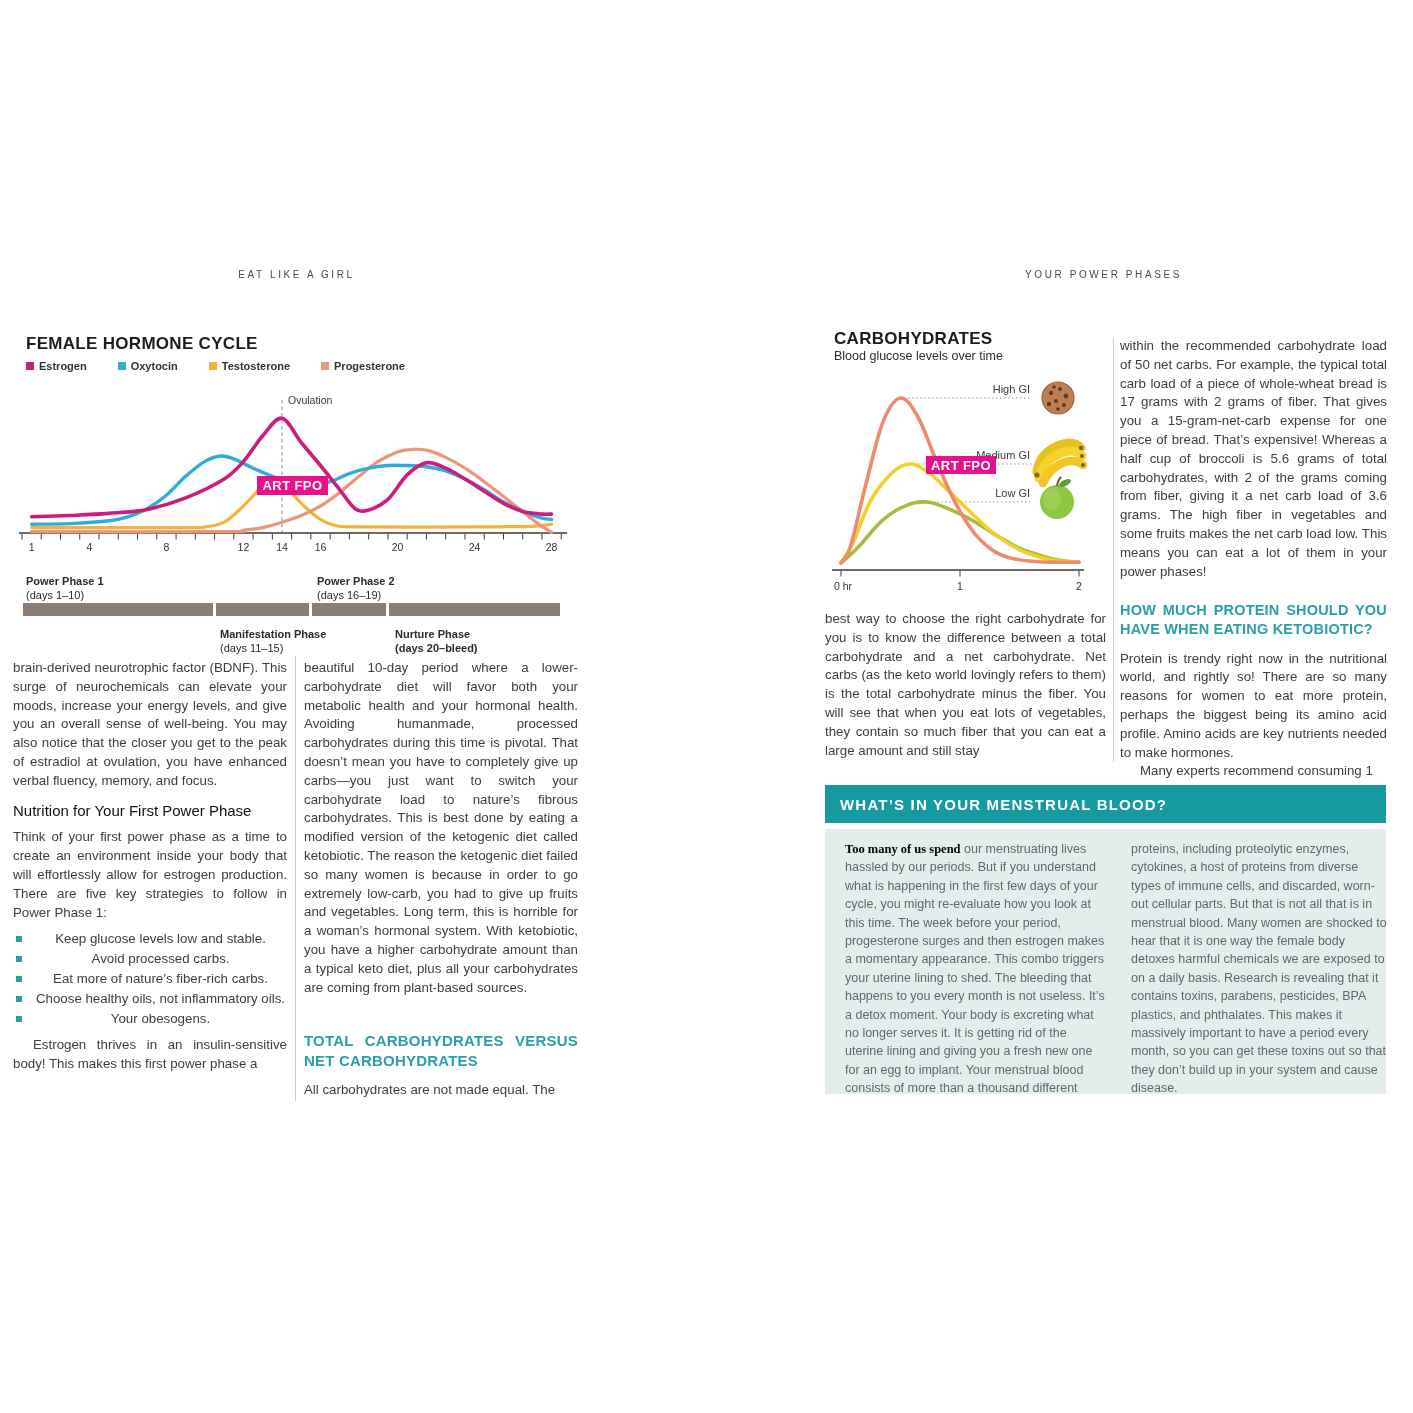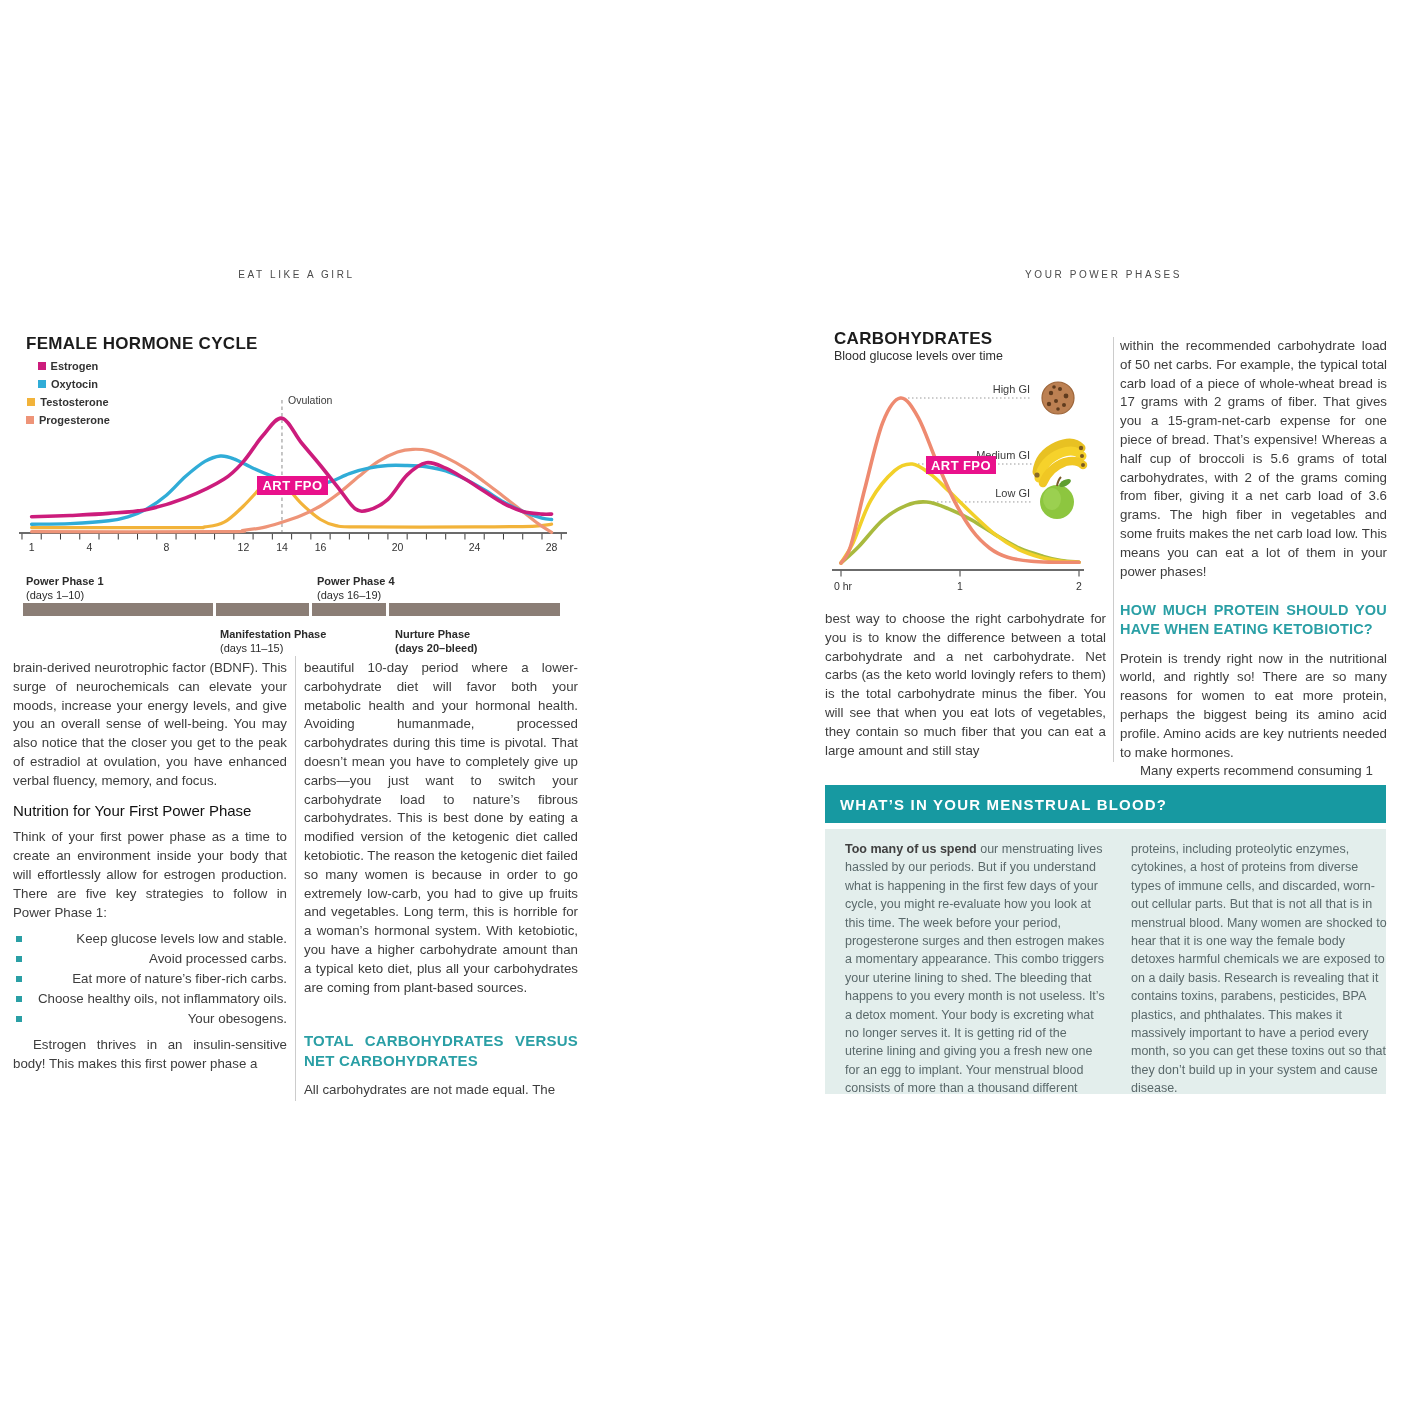--- a/index.html
+++ b/index.html
@@ -3,45 +3,45 @@
 <meta charset="utf-8">
 <style>
   html,body{margin:0;padding:0;background:#fff;}
   body{font-family:"Liberation Sans",sans-serif;}
   #canvas{position:relative;width:1413px;height:1103px;background:#ffffff;overflow:hidden;}
   .abs{position:absolute;}
   .center{text-align:center;}
   .running-head{font-size:10px;letter-spacing:2.6px;color:#4a4a4a;font-weight:500;}
   .fig-title{font-size:17px;font-weight:bold;color:#1c1c1c;letter-spacing:.3px;}
   .fig-sub{font-size:12.5px;color:#2e2e2e;}
-  .legend{display:flex;gap:6px;align-items:center;flex-direction:column;}
+  .legend{display:flex;gap:31px;align-items:center;}
   .legend-item{display:flex;align-items:center;font-size:11px;font-weight:bold;color:#333;}
   .legend-item .sw{width:8px;height:8px;margin-right:5px;display:inline-block;}
   .artfpo{background:#e9118b;color:#fff;font-weight:bold;font-size:13px;letter-spacing:.4px;display:flex;align-items:center;justify-content:center;}
   .ovu-label{font-size:10.5px;color:#3a3a3a;}
   .phase-label{font-size:11px;color:#2b2b2b;line-height:1.25;}
   .phase-label b{display:block;}
   .phase-seg{position:absolute;top:0;height:13px;background:#8b7e76;}
   .bodytext{font-size:13.3px;line-height:18.8px;color:#3d3d3d;text-align:justify;}
   .bodytext p{margin:0 0 8px 0;}
   .bodytext p:last-child{margin-bottom:0;}
   .subhead{font-size:15px;color:#111;font-weight:normal;margin:11px 0 8px 0;}
   .teal-head{color:#2a9fa5;font-weight:bold;font-size:15px;line-height:1.32;letter-spacing:.2px;margin:34px 0 10px 0;}
   .teal-head.small{font-size:14.5px;margin:20px 0 10px 0;}
   ul.bullets{list-style:none;padding:0;margin:2px 0 8px 0;}
-  ul.bullets li{position:relative;padding-left:21px;margin-bottom:1px;text-align:right;}
+  ul.bullets li{position:relative;padding-left:21px;margin-bottom:1px;text-align:center;}
   ul.bullets li::before{content:"";position:absolute;left:3px;top:6px;width:6px;height:6px;background:#2a9fa5;}
   .indent{text-indent:20px;}
   .vrule{width:1px;background:#cccccc;}
   .dashline{border-top:1.5px dashed #c77fb5;height:0;}
   .pagenum{font-size:12.5px;color:#3f3f3f;}
   .banner{background:#1799a1;color:#ffffff;display:flex;align-items:center;padding-left:20px;box-sizing:border-box;font-weight:bold;font-size:15px;letter-spacing:1.2px;}
   .sidebox{background:#e3eeec;}
   .boxtext{font-size:12.5px;line-height:18.4px;color:#5a696b;text-align:left;}
-  .lead{color:#404040;font-weight:bold;}
+  .lead{color:#000000;font-weight:bold;font-family:Liberation Serif, serif;}
   svg text{font-family:"Liberation Sans",sans-serif;}
   svg text.tick{font-size:10.5px;fill:#333;}
   svg text.gilabel{font-size:11px;fill:#3a3a3a;}
 </style>
 </head>
 <body>
 
 <div id="canvas">
 
   <div class="abs center running-head" style="left:13px;top:269px;width:567px;">EAT LIKE A GIRL</div>
@@ -115,21 +115,21 @@
     </svg>
 
   <div class="abs ovu-label" style="left:288px;top:394px;">Ovulation</div>
 
   <div class="abs artfpo" style="left:257px;top:476px;width:71px;height:19px;">ART FPO</div>
 
   <div class="abs phase-label" style="left:26px;top:575px;">
     <b>Power Phase 1</b><span>(days 1–10)</span>
   </div>
   <div class="abs phase-label" style="left:317px;top:575px;">
-    <b>Power Phase 4</b><span>(days 16–19)</span>
+    <b>Power Phase 2</b><span>(days 16–19)</span>
   </div>
 
   <div id="phase-bar" class="abs" style="left:0;top:603px;width:590px;height:13px;">
       <div class="phase-seg" style="left: 23.47px; width: 189.6px;"></div>
       <div class="phase-seg" style="left: 216.07px; width: 93.3px;"></div>
       <div class="phase-seg" style="left: 312.37px; width: 74.04px;"></div>
       <div class="phase-seg" style="left: 389.41px; width: 170.34px;"></div>
     </div>
 
   <div class="abs phase-label" style="left:220px;top:628px;">

